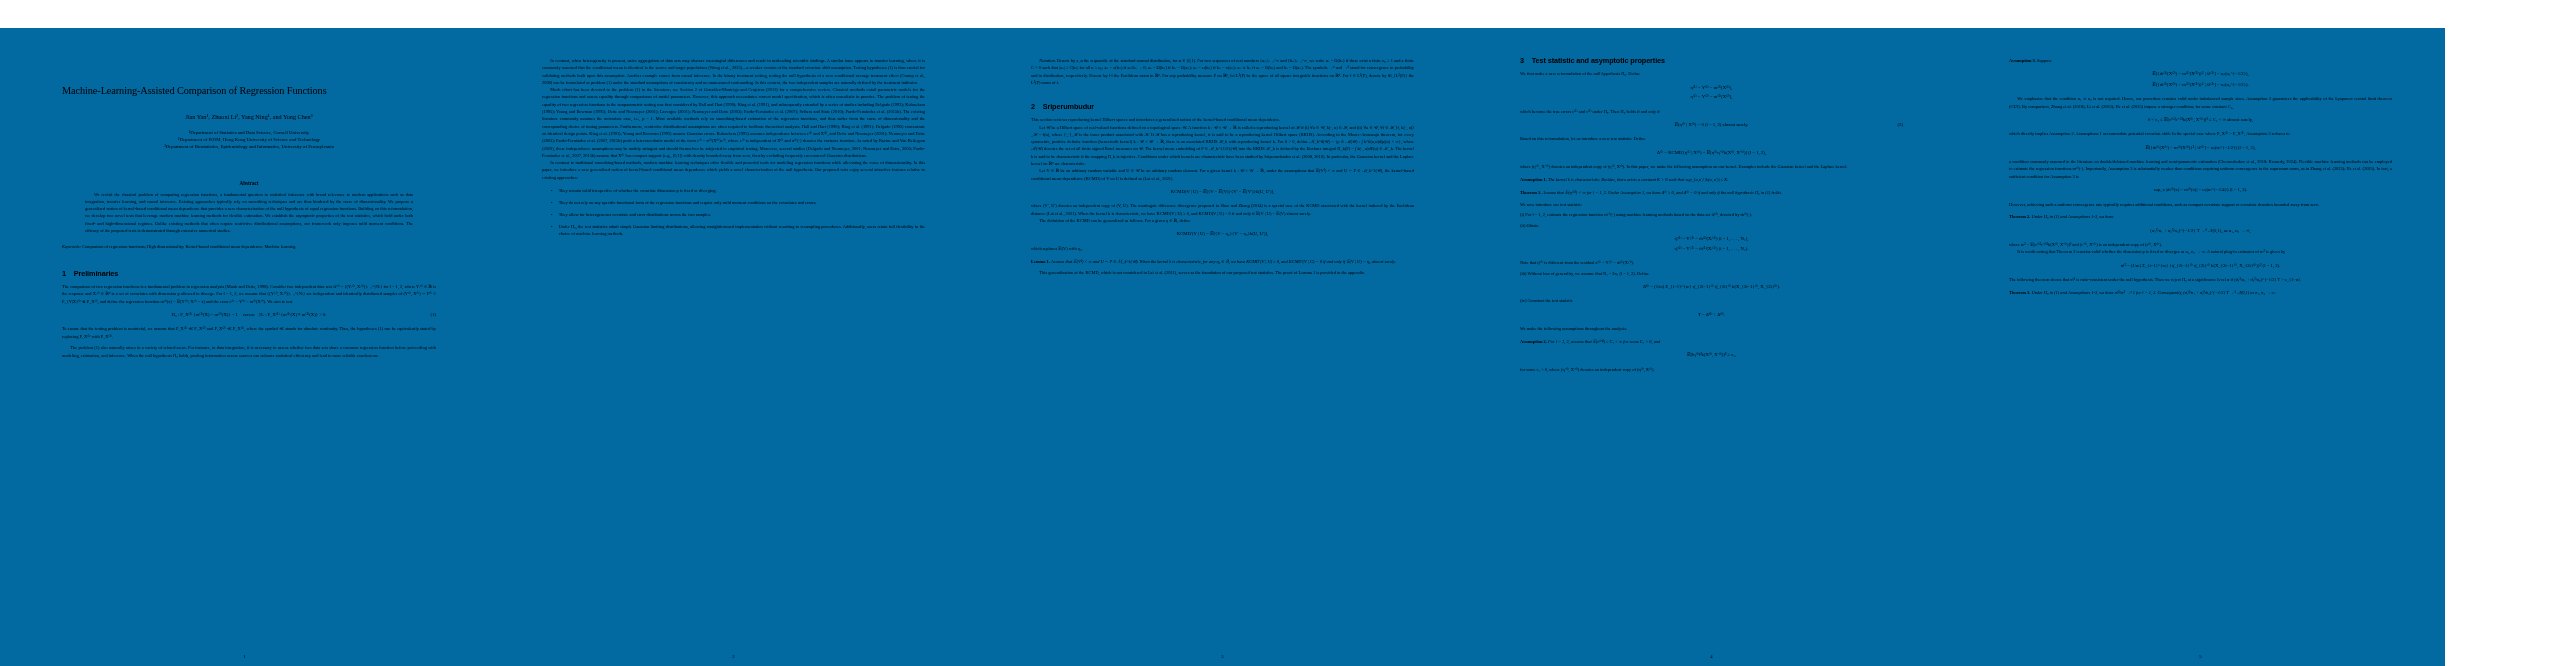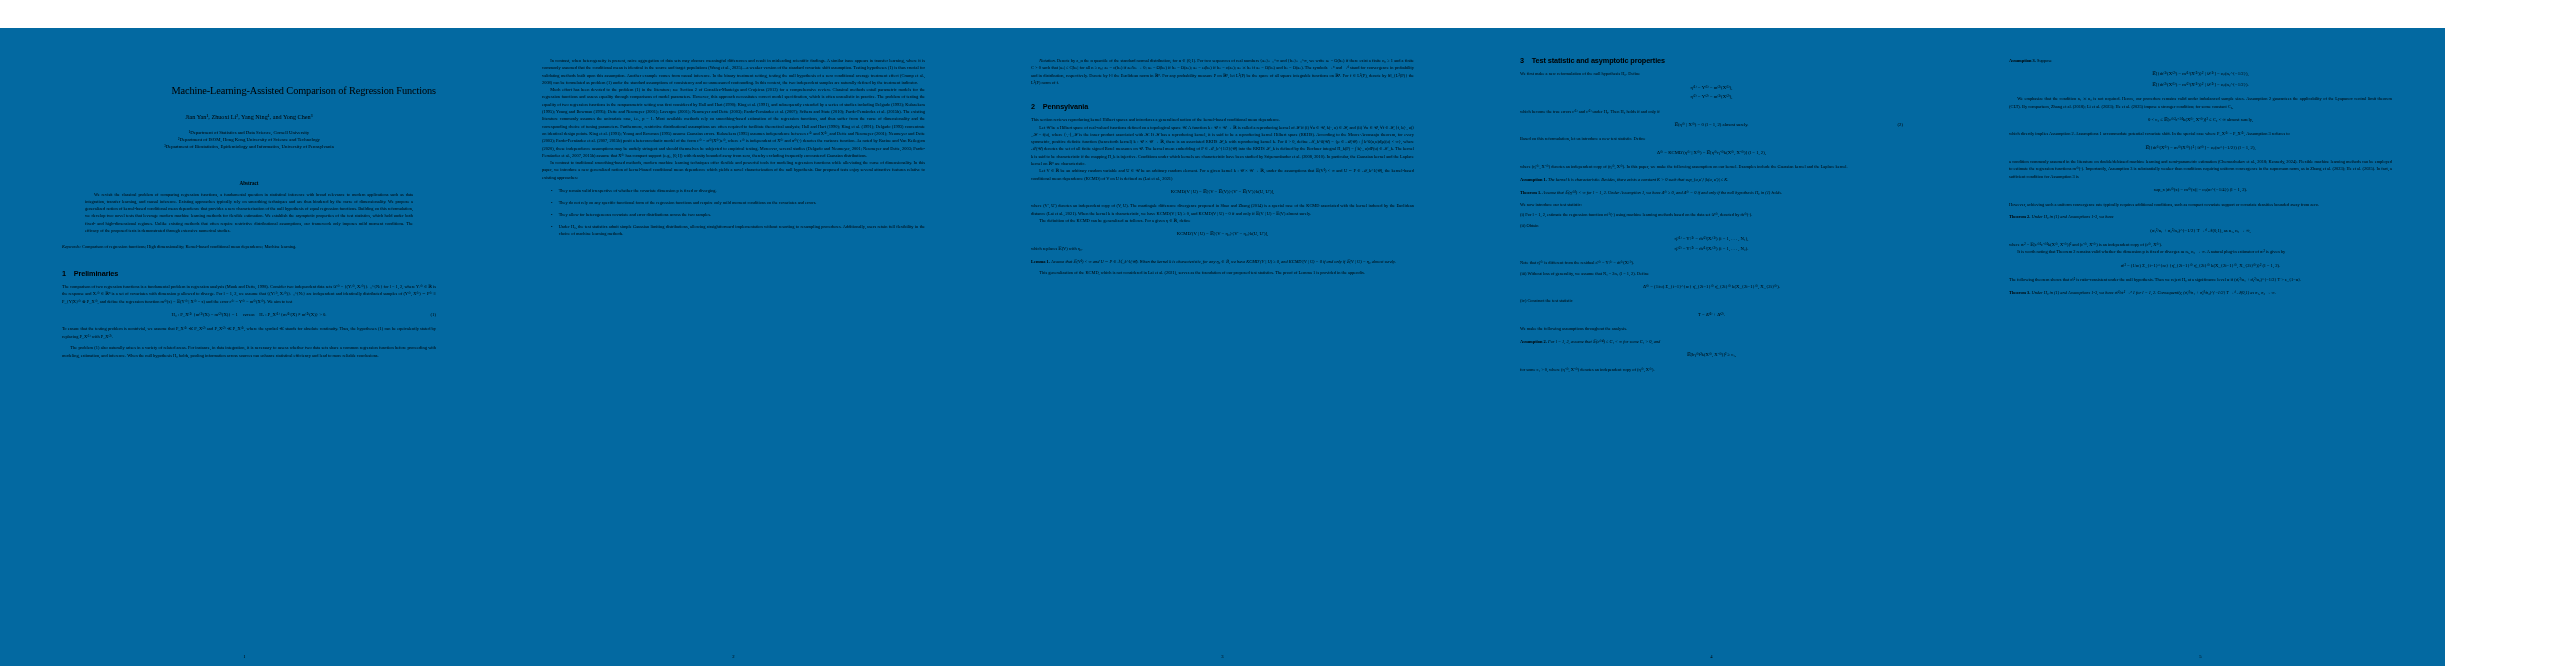--- a/index.html
+++ b/index.html
@@ -61,21 +61,21 @@
   .page-num {
     position: absolute;
     bottom: 14.5px;
     left: 0;
     right: 0;
     text-align: center;
     font-size: 4.7px;
     color: #000;
   }
   .title {
-    text-align: right;
+    text-align: left;
     font-size: 10.3px;
     line-height: 13.3px;
     margin: 27px 0 0 0;
     font-weight: normal;
     letter-spacing: -0.1px;
   }
   .authors {
     text-align: center;
     font-size: 6.2px;
     margin-top: 14.5px;
@@ -220,21 +220,21 @@
   <div class="page page-3">
     <div class="page-inner">
       <p class="para">
         <i>Notation.</i>
         <span>Denote by z_α the α quantile of the standard normal distribution, for α ∈ (0,1). For two sequences of real numbers {aₙ}ₙ₌₁^∞ and {bₙ}ₙ₌₁^∞, we write aₙ = O(bₙ) if there exist a finite n₀ ≥ 1 and a finite C &gt; 0 such that |aₙ| ≤ C|bₙ| for all n ≥ n₀; aₙ = o(bₙ) if aₙ/bₙ → 0; aₙ = Ω(bₙ) if bₙ = O(aₙ); aₙ = ω(bₙ) if bₙ = o(aₙ); aₙ ≍ bₙ if aₙ = O(bₙ) and bₙ = O(aₙ). The symbols →ᵖ and →ᵈ stand for convergence in probability and in distribution, respectively. Denote by ‖·‖ the Euclidean norm in ℝᵖ. For any probability measure P on ℝᵖ, let L²(P) be the space of all square integrable functions on ℝᵖ. For f ∈ L²(P), denote by ‖f‖_{L²(P)} the L²(P) norm of f.</span>
       </p>
 
       <h2 class="sec">
         <span>2</span>
         &nbsp;&nbsp;
-        <span>Pennsylvania</span>
+        <span>Sriperumbudur</span>
       </h2>
 
       <p class="para noind">This section reviews reproducing kernel Hilbert spaces and introduces a generalized notion of the kernel-based conditional mean dependence.</p>
       <p class="para">Let 𝒰 be a Hilbert space of real-valued functions defined on a topological space 𝒰. A function k : 𝒰 × 𝒰 → ℝ is called a reproducing kernel of ℋ if (i) ∀u ∈ 𝒰, k(·, u) ∈ ℋ, and (ii) ∀u ∈ 𝒰, ∀f ∈ ℋ, ⟨f, k(·, u)⟩_ℋ = f(u), where ⟨·,·⟩_ℋ is the inner product associated with ℋ. If ℋ has a reproducing kernel, it is said to be a reproducing kernel Hilbert space (RKHS). According to the Moore-Aronszajn theorem, for every symmetric, positive definite function (henceforth kernel) k : 𝒰 × 𝒰 → ℝ, there is an associated RKHS ℋ_k with reproducing kernel k. For θ &gt; 0, define ℳ_k^θ(𝒰) = {μ ∈ ℳ(𝒰) : ∫ k^θ(u,u)d|μ|(u) &lt; ∞}, where ℳ(𝒰) denotes the set of all finite signed Borel measures on 𝒰. The kernel mean embedding of P ∈ ℳ_k^{1/2}(𝒰) into the RKHS ℋ_k is defined by the Bochner integral Π_k(P) = ∫ k(·, u)dP(u) ∈ ℋ_k. The kernel k is said to be characteristic if the mapping Π_k is injective. Conditions under which kernels are characteristic have been studied by Sriperumbudur et al. (2008, 2010). In particular, the Gaussian kernel and the Laplace kernel on ℝᵖ are characteristic.</p>
       <p class="para">Let V ∈ ℝ be an arbitrary random variable and U ∈ 𝒰 be an arbitrary random element. For a given kernel k : 𝒰 × 𝒰 → ℝ, under the assumptions that 𝔼(V²) &lt; ∞ and U ∼ P ∈ ℳ_k^1(𝒰), the kernel-based conditional mean dependence (KCMD) of V on U is defined as (Lai et al., 2021)</p>
       <div class="eq">KCMD(V | U) = 𝔼[{V − 𝔼(V)}{V′ − 𝔼(V′)}k(U, U′)],</div>
       <p class="para noind">where (V′, U′) denotes an independent copy of (V, U). The martingale difference divergence proposed in Shao and Zhang (2014) is a special case of the KCMD associated with the kernel induced by the Euclidean distance (Lai et al., 2021). When the kernel k is characteristic, we have KCMD(V | U) ≥ 0, and KCMD(V | U) = 0 if and only if 𝔼(V | U) = 𝔼(V) almost surely.</p>
       <p class="para">The definition of the KCMD can be generalized as follows. For a given η ∈ ℝ, define</p>
       <div class="eq">KCMD′(V | U) = 𝔼[{V − η₀}{V′ − η₀}k(U, U′)],</div>
       <p class="para noind">which replaces 𝔼(V) with η₀.</p>

